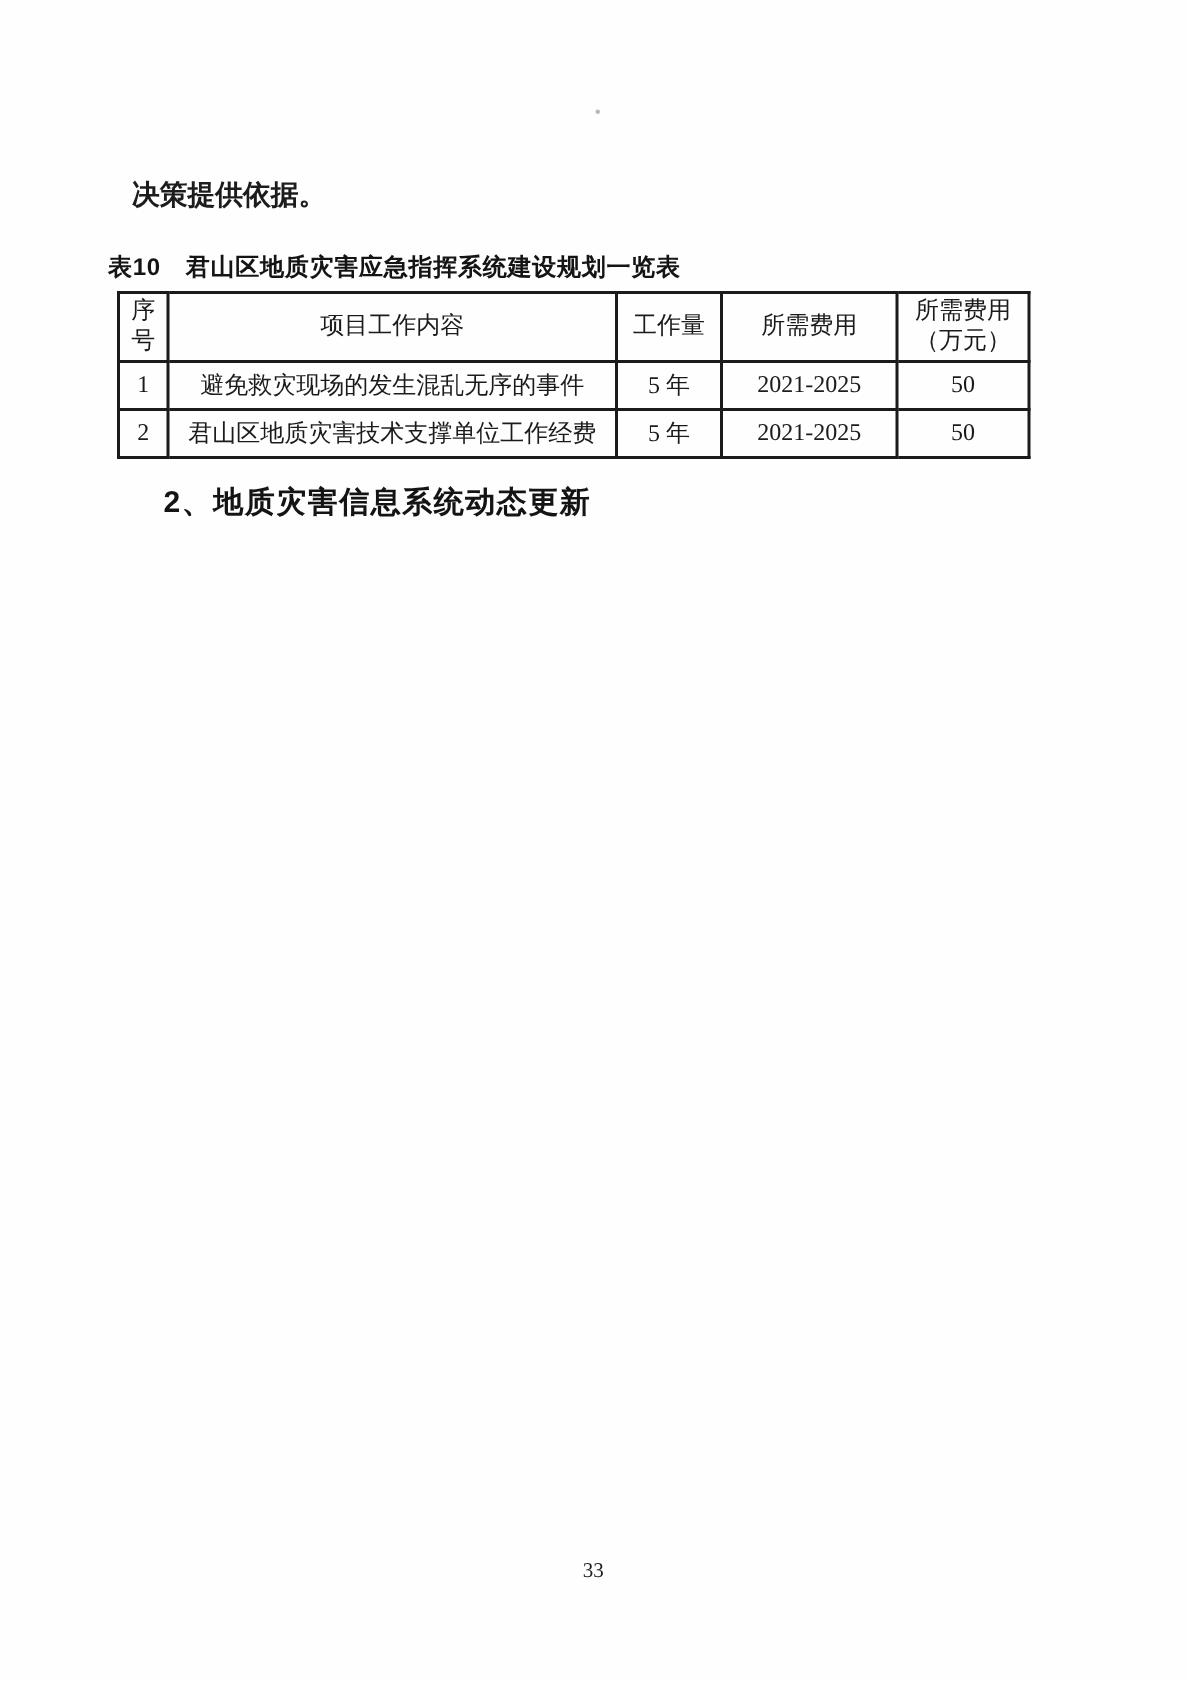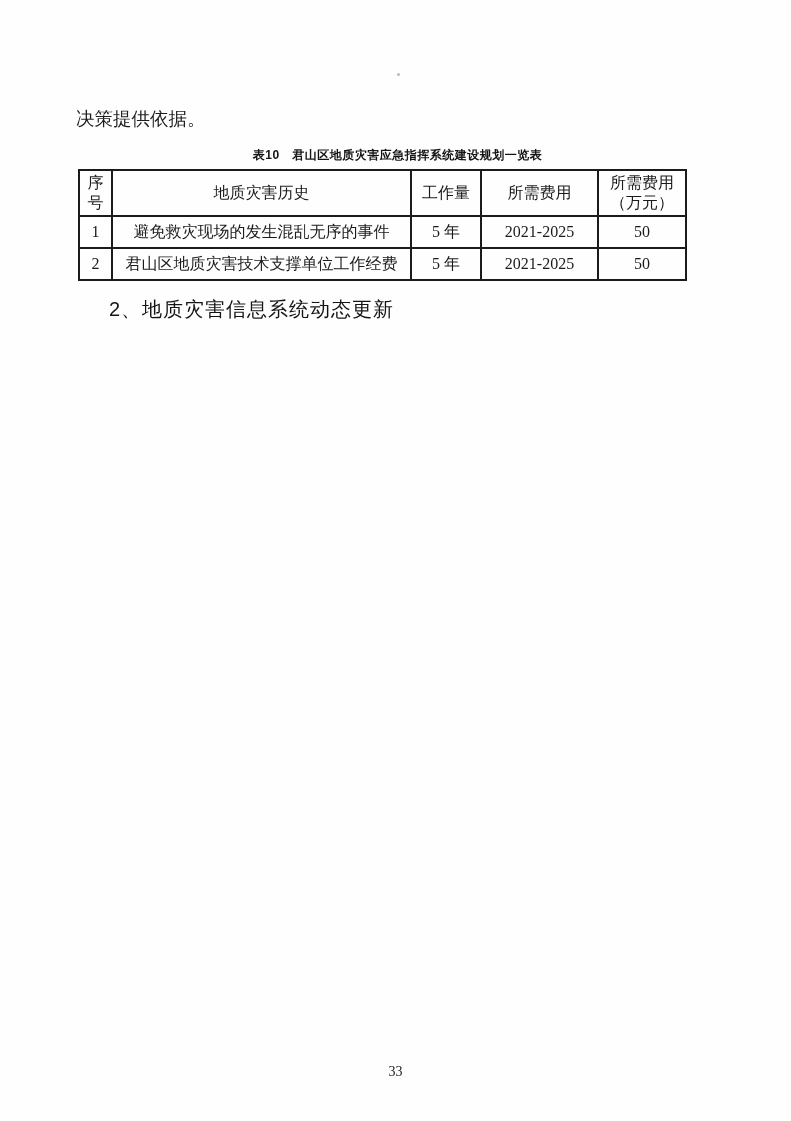--- a/index.html
+++ b/index.html
@@ -29,34 +29,34 @@
     border-radius: 50%;
     background: #b9b9b9;
   }
   .content {
     position: absolute;
     left: 72px;
     top: 94px;
     width: 651px;
   }
   .body-text {
-    margin: 4px;
+    margin: 16px;
     font-size: 18.5px;
     line-height: 42px;
     text-align: justify;
     text-justify: inter-character;
     color: #1c1c1c;
+    font-weight: bold;
   }
   .indent { text-indent: 37px; }
   .table-caption {
     margin: 7px 0 5px 0;
-    text-align: center;
     font-family: "Liberation Sans", "DejaVu Sans", sans-serif;
     font-weight: bold;
-    font-size: 12px;
+    font-size: 16px;
     color: #141414;
     letter-spacing: 0.5px;
   }
   table.plan-table {
     border-collapse: collapse;
     table-layout: fixed;
     width: 607px;
     margin-left: 6px;
   }
   table.plan-table th,
@@ -79,31 +79,31 @@
   table.plan-table tr.total-row td { height: 29px; }
   td.project-cell {
     text-align: left;
     padding-left: 4px;
     font-size: 16.5px;
   }
   .cost-header-line { display: block; }
   .section-heading {
     margin: 15px 0 4px 37px;
     font-family: "Liberation Sans", "DejaVu Sans", sans-serif;
-    font-weight: normal;
+    font-weight: bold;
     font-size: 20px;
     color: #141414;
     letter-spacing: 1px;
   }
   .after-heading { margin-top: 10px; }
   .page-number {
     position: absolute;
     left: 0;
     right: 0;
-    top: 1064px;
+    top: 1040px;
     text-align: center;
     font-size: 14px;
     color: #1c1c1c;
   }
 </style>
 </head>
 <body>
 
 <div class="page">
   <div class="speck"></div>
@@ -121,21 +121,21 @@
       <colgroup>
         <col style="width:33px">
         <col style="width:299px">
         <col style="width:70px">
         <col style="width:117px">
         <col style="width:88px">
       </colgroup>
       <tbody>
         <tr class="header-row">
           <th>序号</th>
-          <th>地质灾害历史</th>
+          <th>项目工作内容</th>
           <th>工作量</th>
           <th>所需费用</th>
           <th>
             <span class="cost-header-line">所需费用</span>
             <span class="cost-header-line">（万元）</span>
           </th>
         </tr>
 
         <tr class="data-row">
           <td>1</td>

